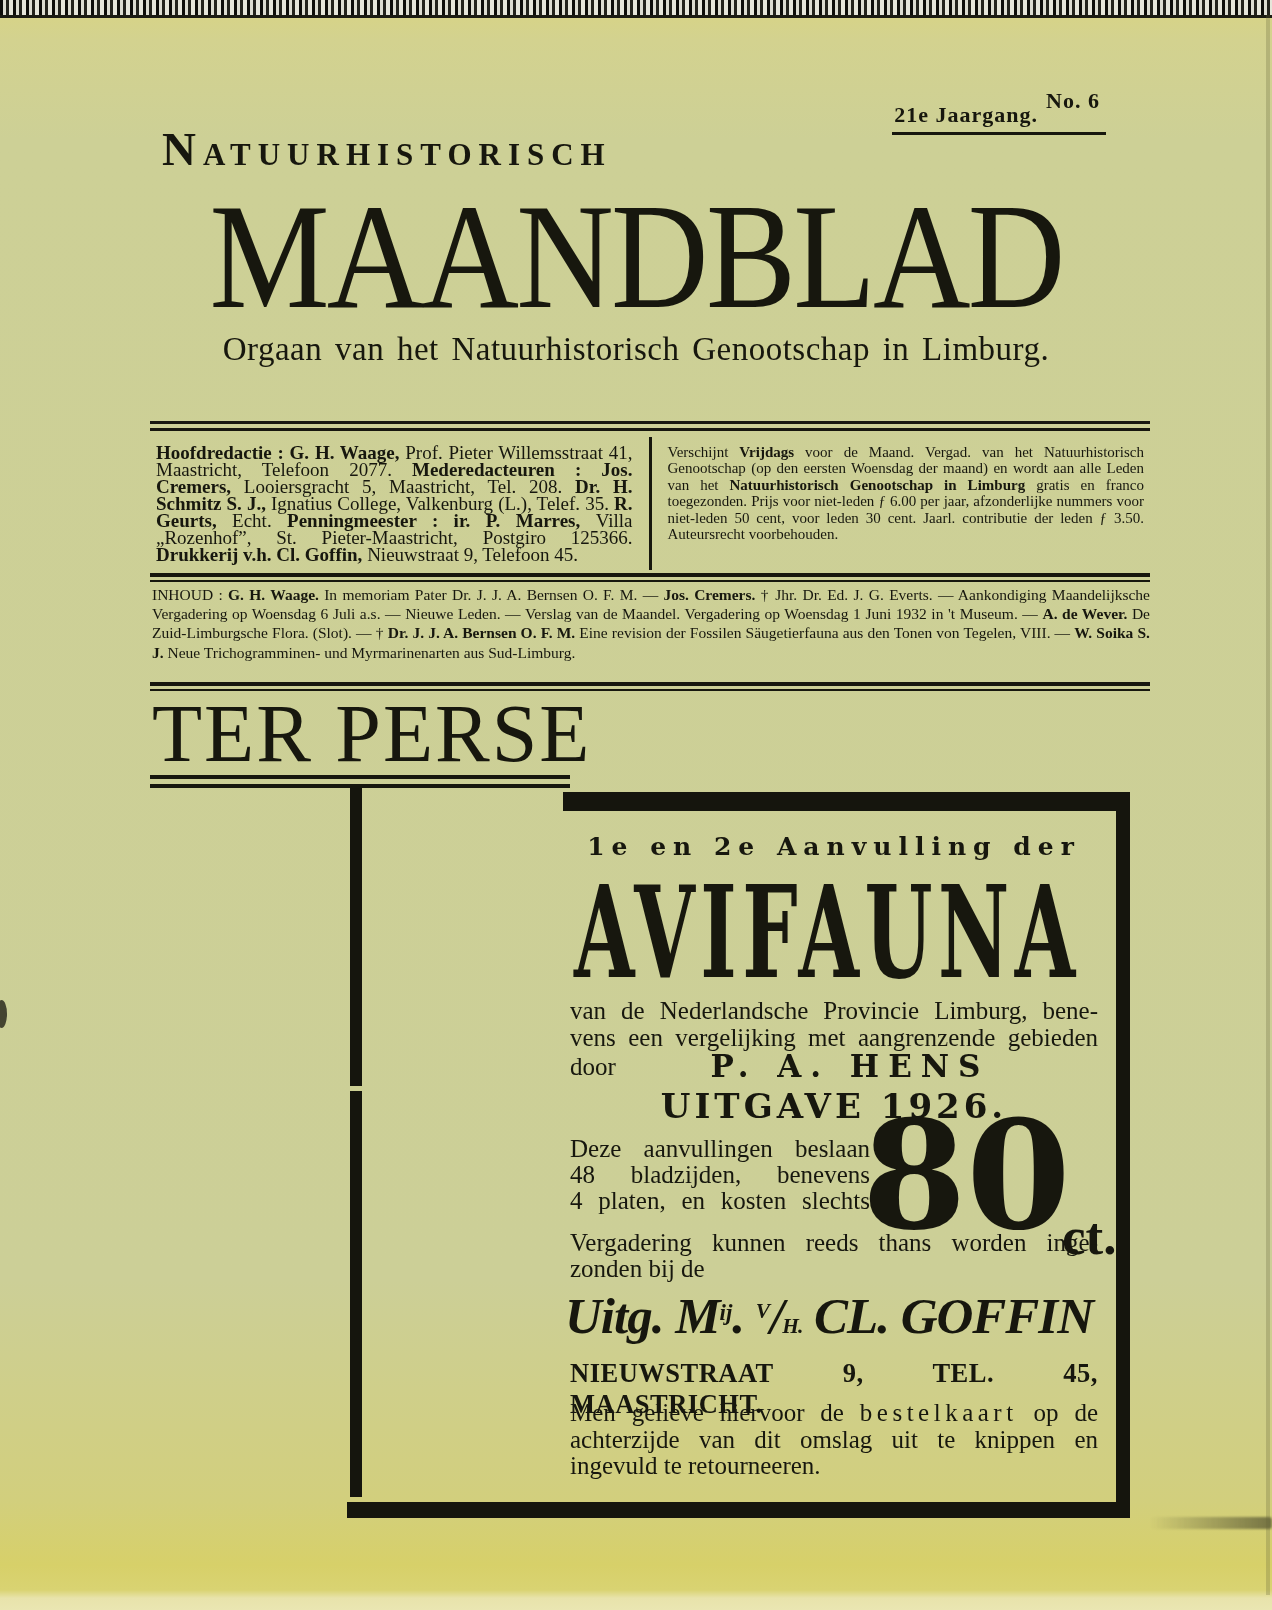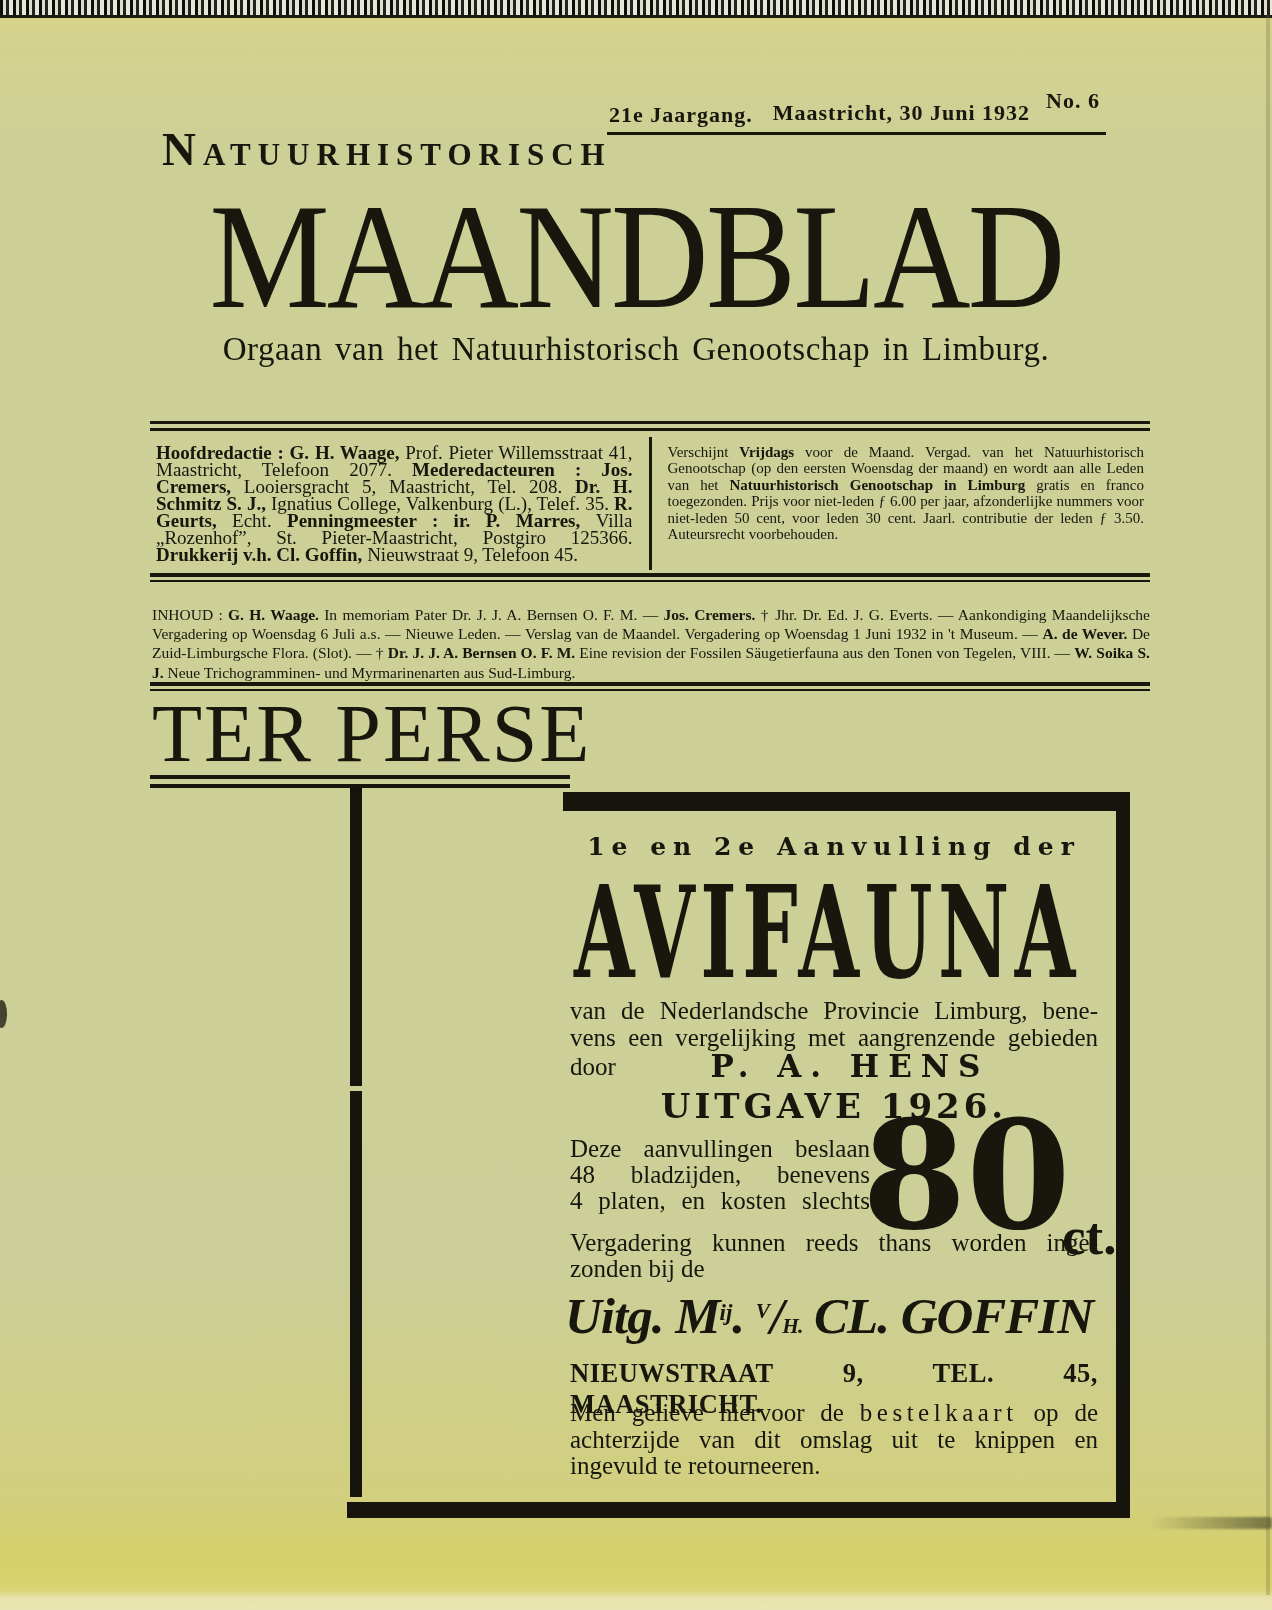--- a/index.html
+++ b/index.html
@@ -20,21 +20,21 @@
   .bar{background:#15150d;}
   .hdr-item{font-weight:bold;font-size:22px;border-bottom:3px solid #17170e;padding:0 6px 4px 2px;letter-spacing:1px;}
   .kicker{letter-spacing:7px;font-weight:bold;}
   .kicker .init{font-size:47px;}
   .kicker .rest{font-size:31px;}
   .journal-title{font-size:150px;line-height:1;letter-spacing:-3px;display:inline-block;transform:scaleX(0.9);transform-origin:center top;font-weight:normal;}
   .subtitle{font-size:33px;letter-spacing:0.5px;word-spacing:4px;}
   .colwrap{display:flex;box-sizing:border-box;}
   .col{flex:1;font-size:19px;line-height:17px;text-align:justify;box-sizing:border-box;}
   .divider{width:3px;background:#17170e;margin:3px 0;}
-  .inhoud{font-size:15.5px;line-height:19.2px;text-align:justify;margin-top:20px;}
+  .inhoud{font-size:15.5px;line-height:19.2px;text-align:justify;}
   .terperse{font-size:82px;line-height:1.0;letter-spacing:2px;font-weight:normal;}
   .adline{font-size:25px;line-height:26.5px;}
   .slab{font-family:"DejaVu Serif","Liberation Serif",serif;font-weight:bold;}
   .avifauna{font-size:100px;line-height:1;letter-spacing:7px;display:inline-block;transform:scale(0.78,1.28);transform-origin:top left;white-space:nowrap;}
   .author{font-size:31px;letter-spacing:9px;}
   .edition{font-size:34px;letter-spacing:4px;}
   .price-num{font-size:150px;line-height:1;font-weight:bold;font-family:"DejaVu Serif",serif;}
   .price-unit{font-size:53px;line-height:1;font-weight:bold;margin-top:42px;}
   .publisher{font-size:51px;line-height:1.05;font-weight:bold;letter-spacing:-1px;white-space:nowrap;font-style:italic;}
   .publisher sup{font-size:45%;vertical-align:0.55em;letter-spacing:0;}
@@ -53,21 +53,20 @@
   .edge-right{background:rgba(100,100,58,.28);}
   .gap{background:#cccf93;}
 </style>
 </head>
 <body>
 
 <div class="abs filmstrip" style="left:0;top:0;"></div>
 
 <div class="abs" style="left:150px;top:88px;width:1000px;display:flex;justify-content:flex-end;align-items:flex-end;">
   <span class="hdr-item">21e Jaargang.</span>
-  <span class="hdr-item" style="padding:0 14px 6px 14px;">Maastricht, 30 Juni 1932</span>
   <span class="hdr-item" style="margin-right:44px;padding-bottom:18px;">No. 6</span>
 </div>
 
 <div class="abs kicker" style="left:162px;top:122px;">
   <span class="init">N</span><span class="rest">ATUURHISTORISCH</span>
 </div>
 
 <div class="abs center" style="left:0;top:181px;width:1272px;">
   <span class="journal-title">MAANDBLAD</span>
 </div>

